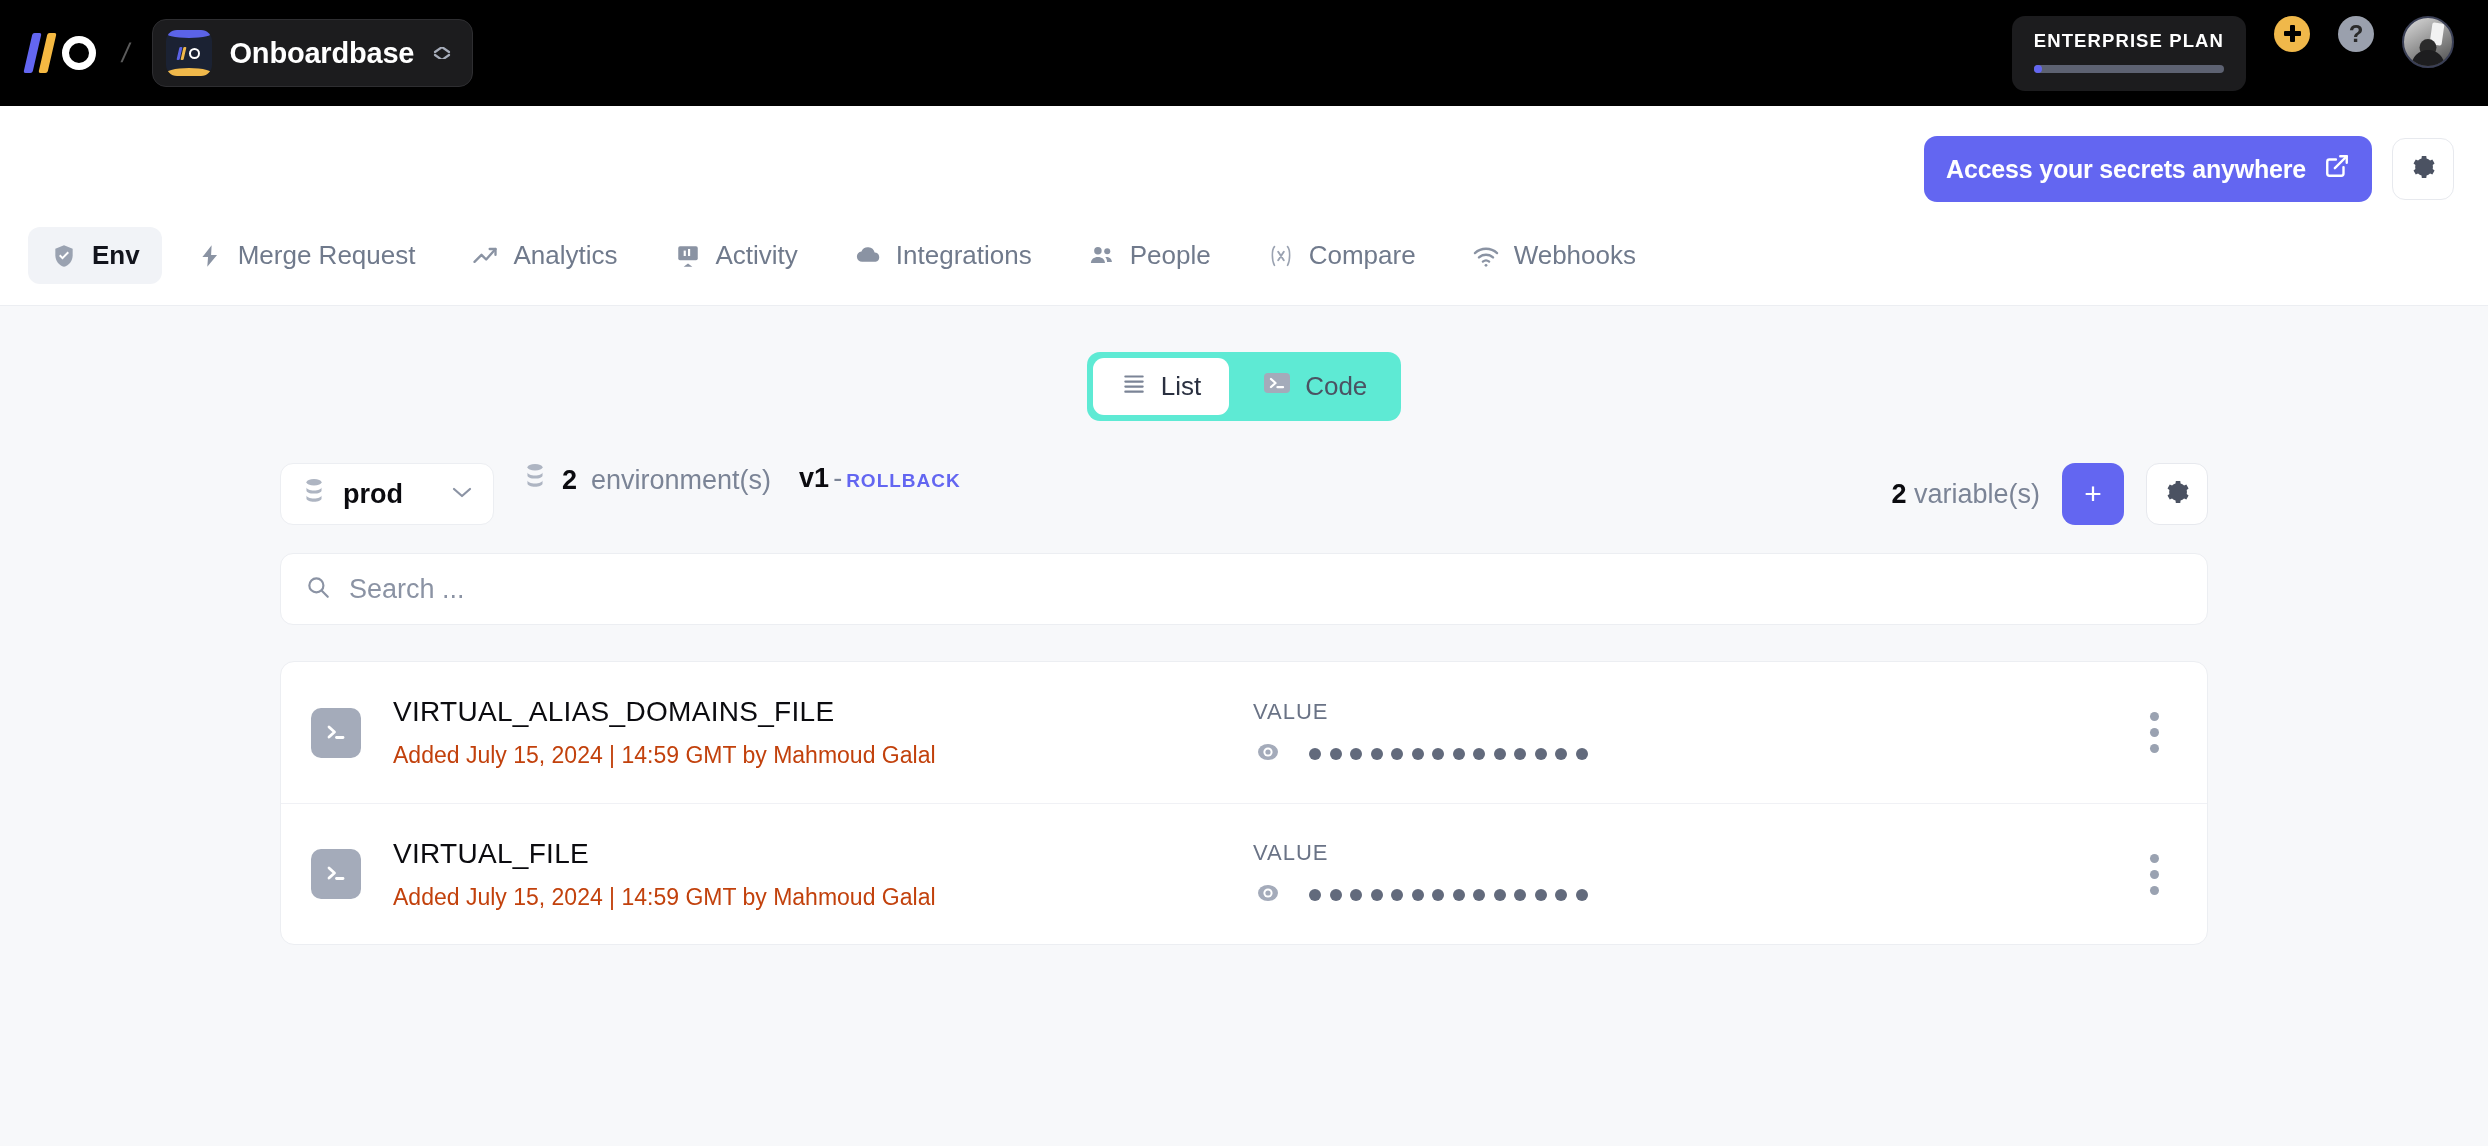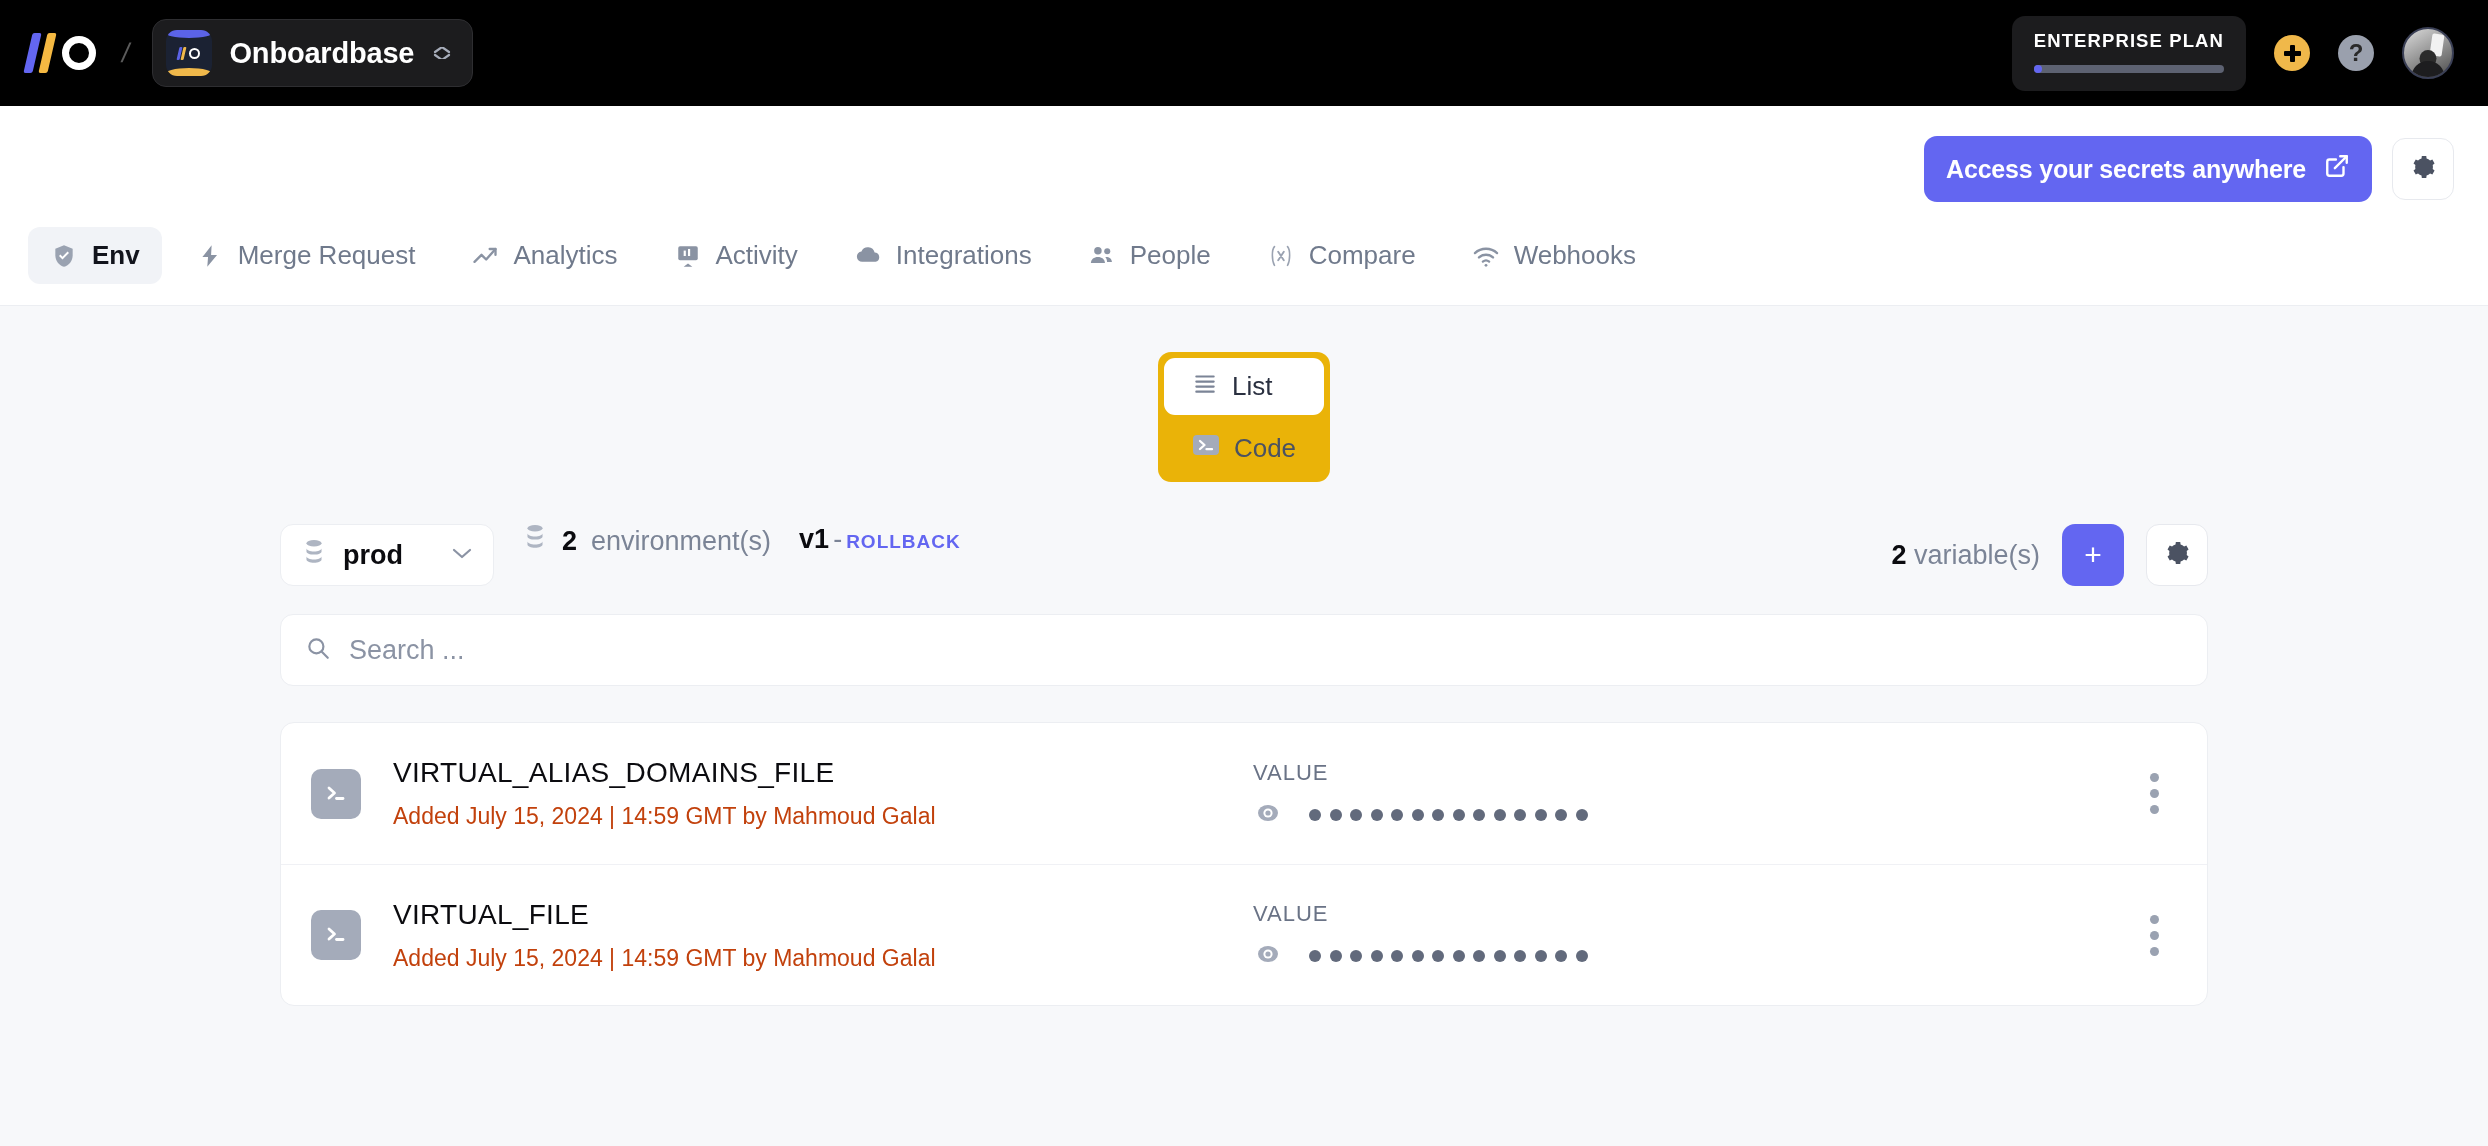--- a/index.html
+++ b/index.html
@@ -55,21 +55,21 @@
   }
   .org-avatar-mark {
     position: relative; z-index: 2; display:flex; align-items:center; gap:1px;
   }
   .oa-slash { width:3px; height:13px; border-radius:1px; transform: skewX(-13deg); }
   .oa-o { width: 11px; height: 11px; border-radius:50%; border: 2.5px solid #fff; margin-left:3px; }
   .org-name { color: #ffffff; font-size: 29px; font-weight: 700; letter-spacing: -0.2px; }
   .chev-updown { display: flex; flex-direction: column; gap: 3px; color: #a7adba; }
 
   .topbar-right {
-    margin-left: auto; display: flex; align-items: center; gap: 28px;
+    margin-left: auto; display: flex; align-items: flex-start; gap: 28px;
   }
   .plan-chip {
     background: #1c1c1e; border-radius: 13px; padding: 14px 22px 18px 22px;
     min-width: 232px;
   }
   .plan-label {
     color: #ffffff; font-size: 18.5px; font-weight: 700; letter-spacing: 1.1px;
     margin-bottom: 13px;
   }
   .plan-track { height: 8px; background: #5d6272; border-radius: 5px; position: relative; }
@@ -150,21 +150,21 @@
   }
   .tab.active { background: #f1f3f7; color: #12141c; font-weight: 700; }
   .tab-icon { display:flex; align-items:center; justify-content:center; width: 28px; height: 28px; color:#8a93a3; }
   .tab.active .tab-icon { color: #9aa2b1; }
 
   
   .main { background: #f7f8fa; padding-top: 46px; }
 
   .seg-wrap { display: flex; justify-content: center; }
   .seg {
-    background: #eab308; border-radius: 13px; display: flex; gap: 6px; padding: 6px; flex-direction: column;
+    background: #5eead4; border-radius: 13px; display: flex; gap: 6px; padding: 6px;
   }
   .seg-item {
     display: flex; align-items: center; gap: 14px;
     padding: 12px 28px; border-radius: 11px; cursor: pointer;
     font-size: 26px; color: #4b5262; font-weight: 400;
   }
   .seg-item.active { background: #ffffff; font-weight: 400; color: #2a3040; }
 
   .panel { width: 1928px; margin: 42px auto 0 auto; }
 

